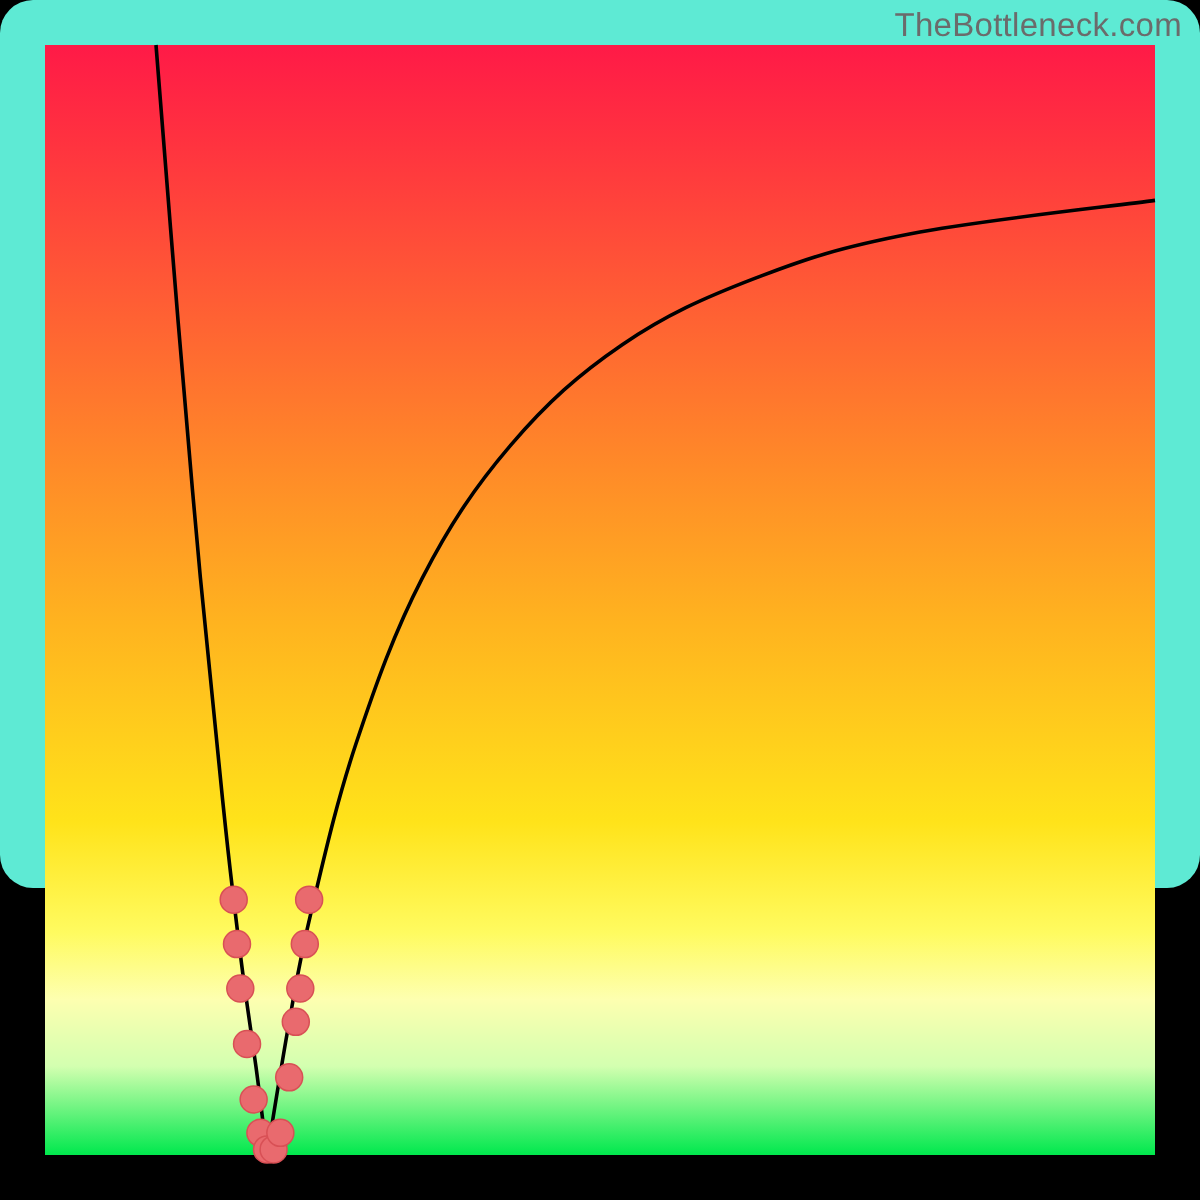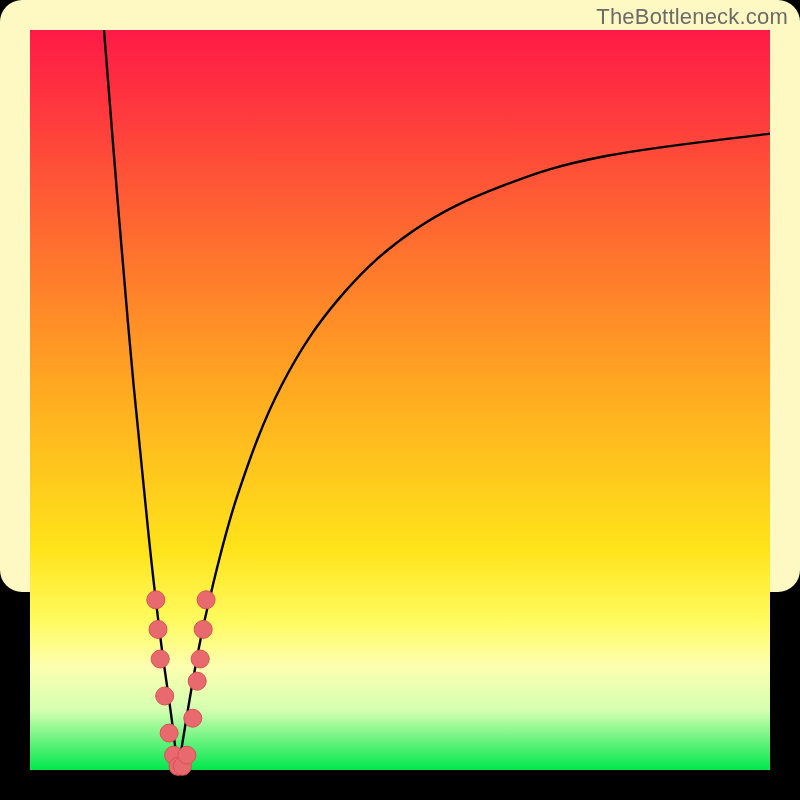--- a/index.html
+++ b/index.html
@@ -10,21 +10,21 @@
     overflow: hidden;
     background: #000;
     font-family: Arial, Helvetica, sans-serif;
   }
   .frame {
     position: absolute;
     left: 0;
     top: 0;
     width: 800px;
     height: 592px;
-    background: #fef9c3;
+    background: #5eead4;
     border-radius: 22px;
   }
   .plot {
     position: absolute;
     left: 30px;
     top: 30px;
     width: 740px;
     height: 740px;
     background: linear-gradient(
       to bottom,

